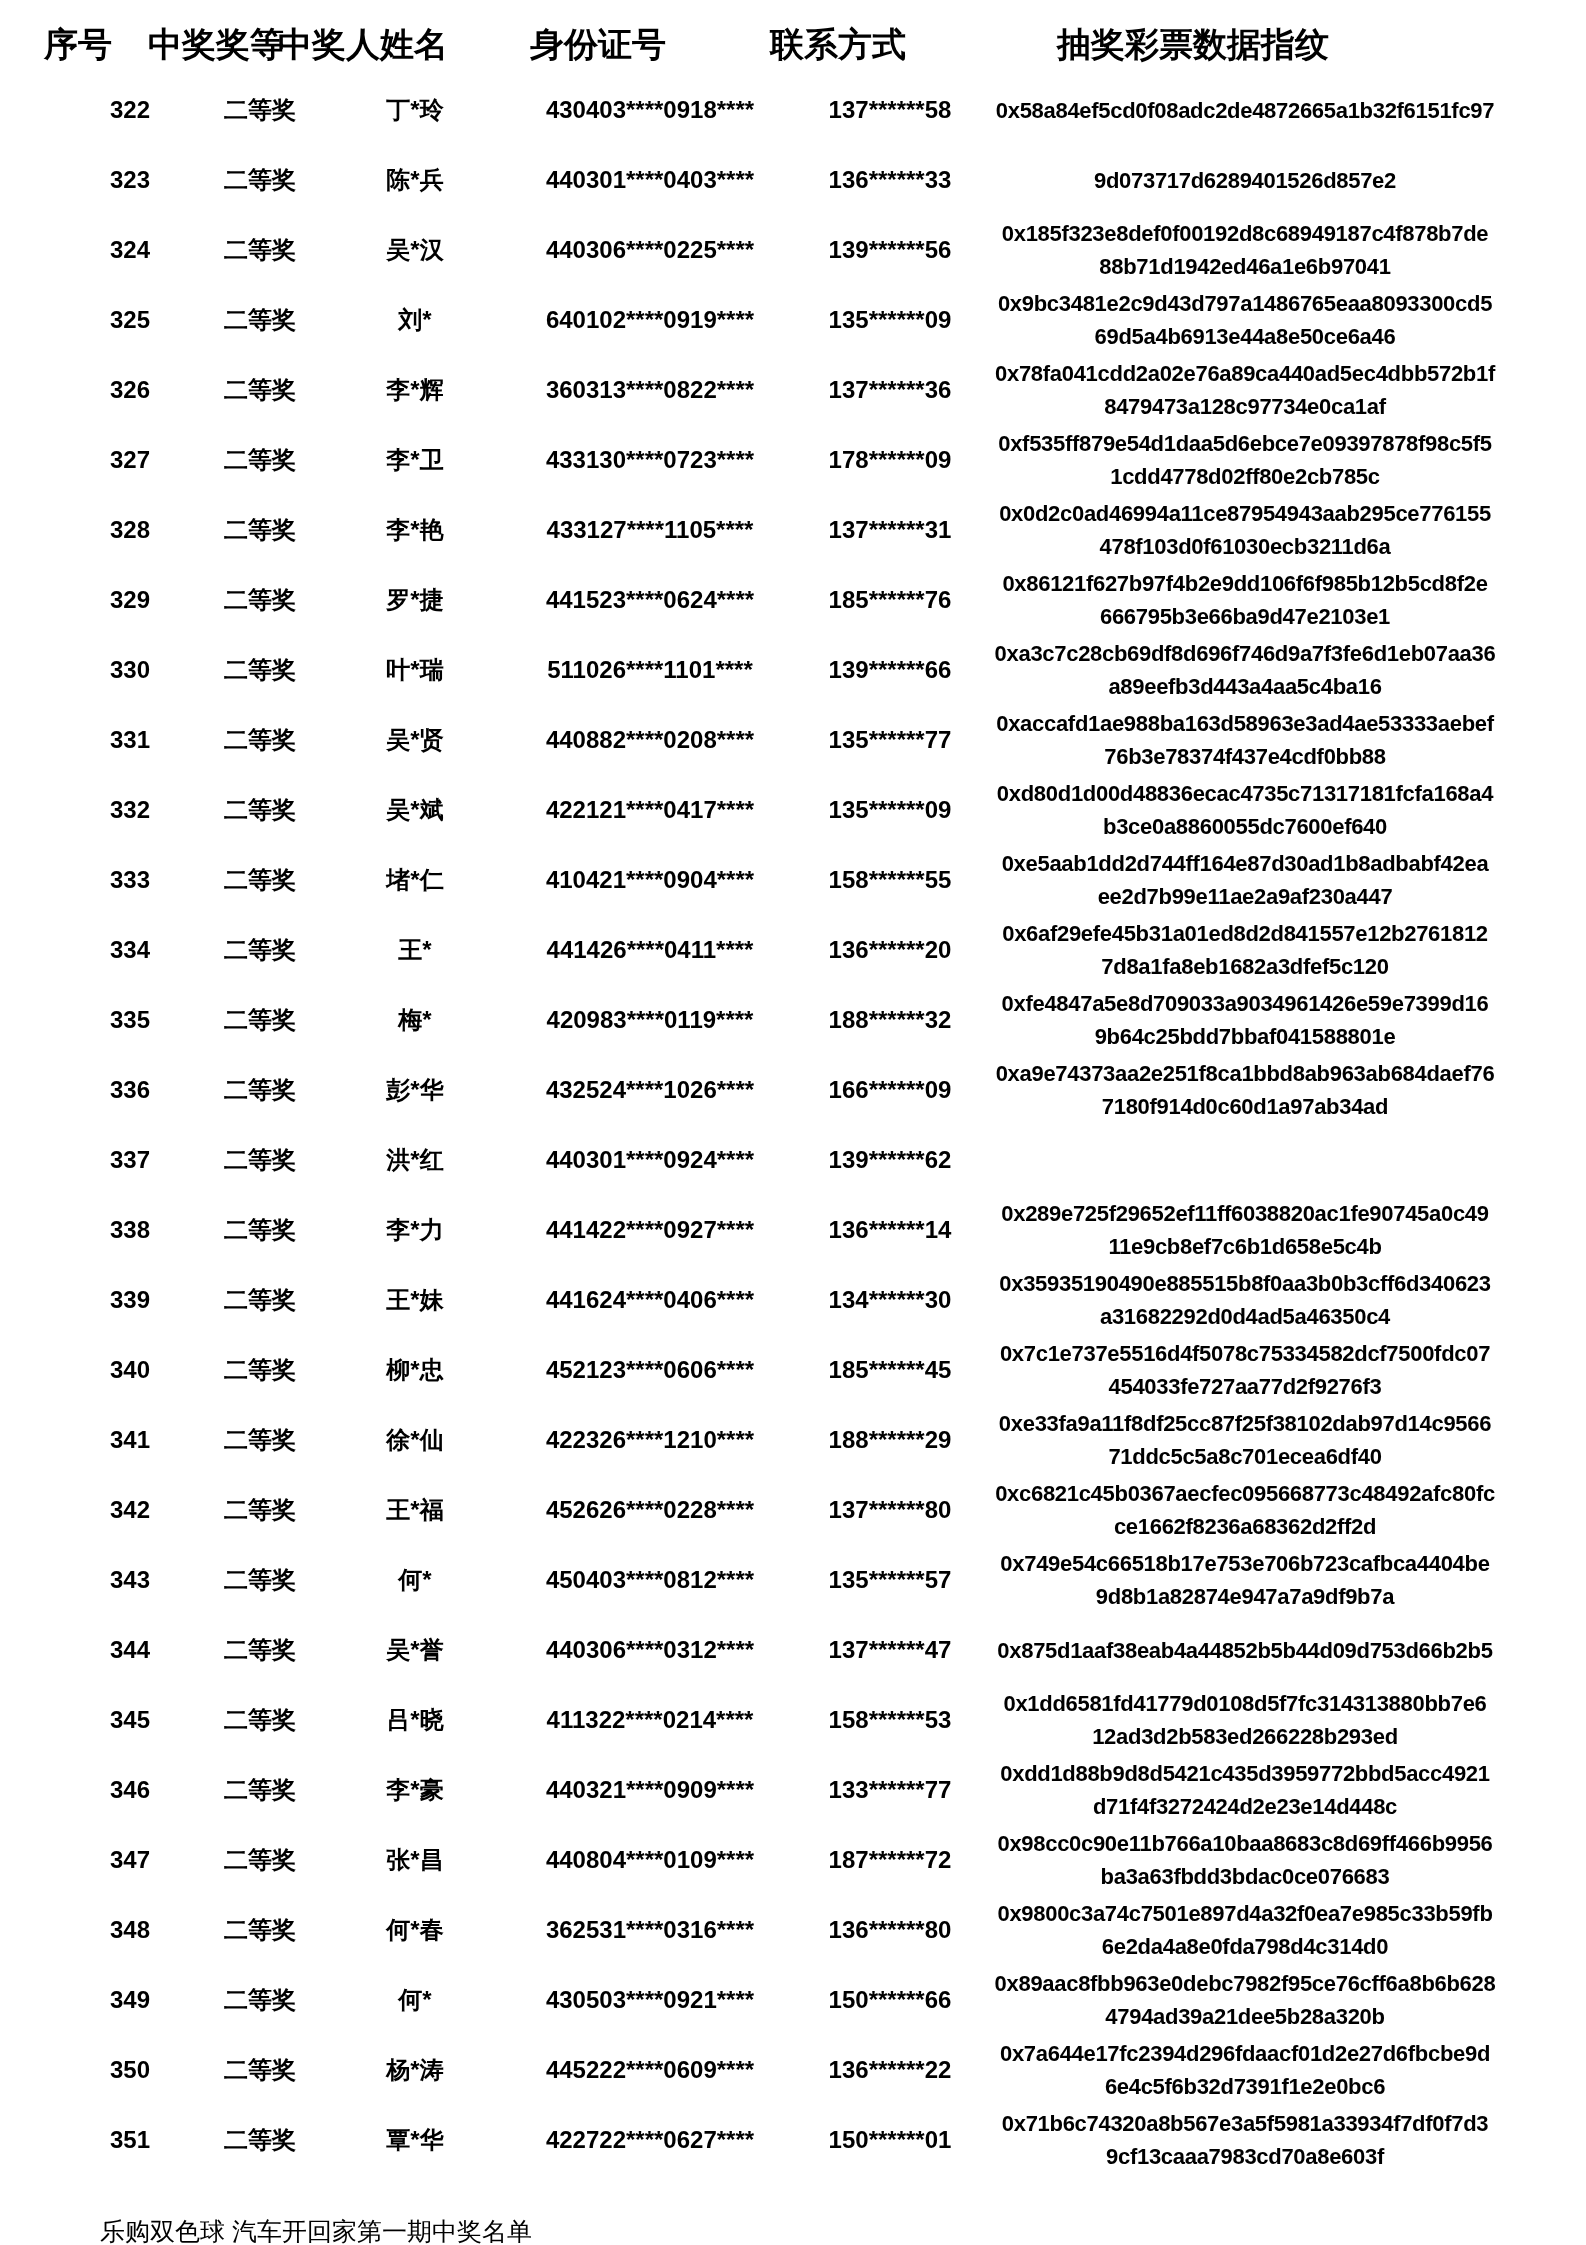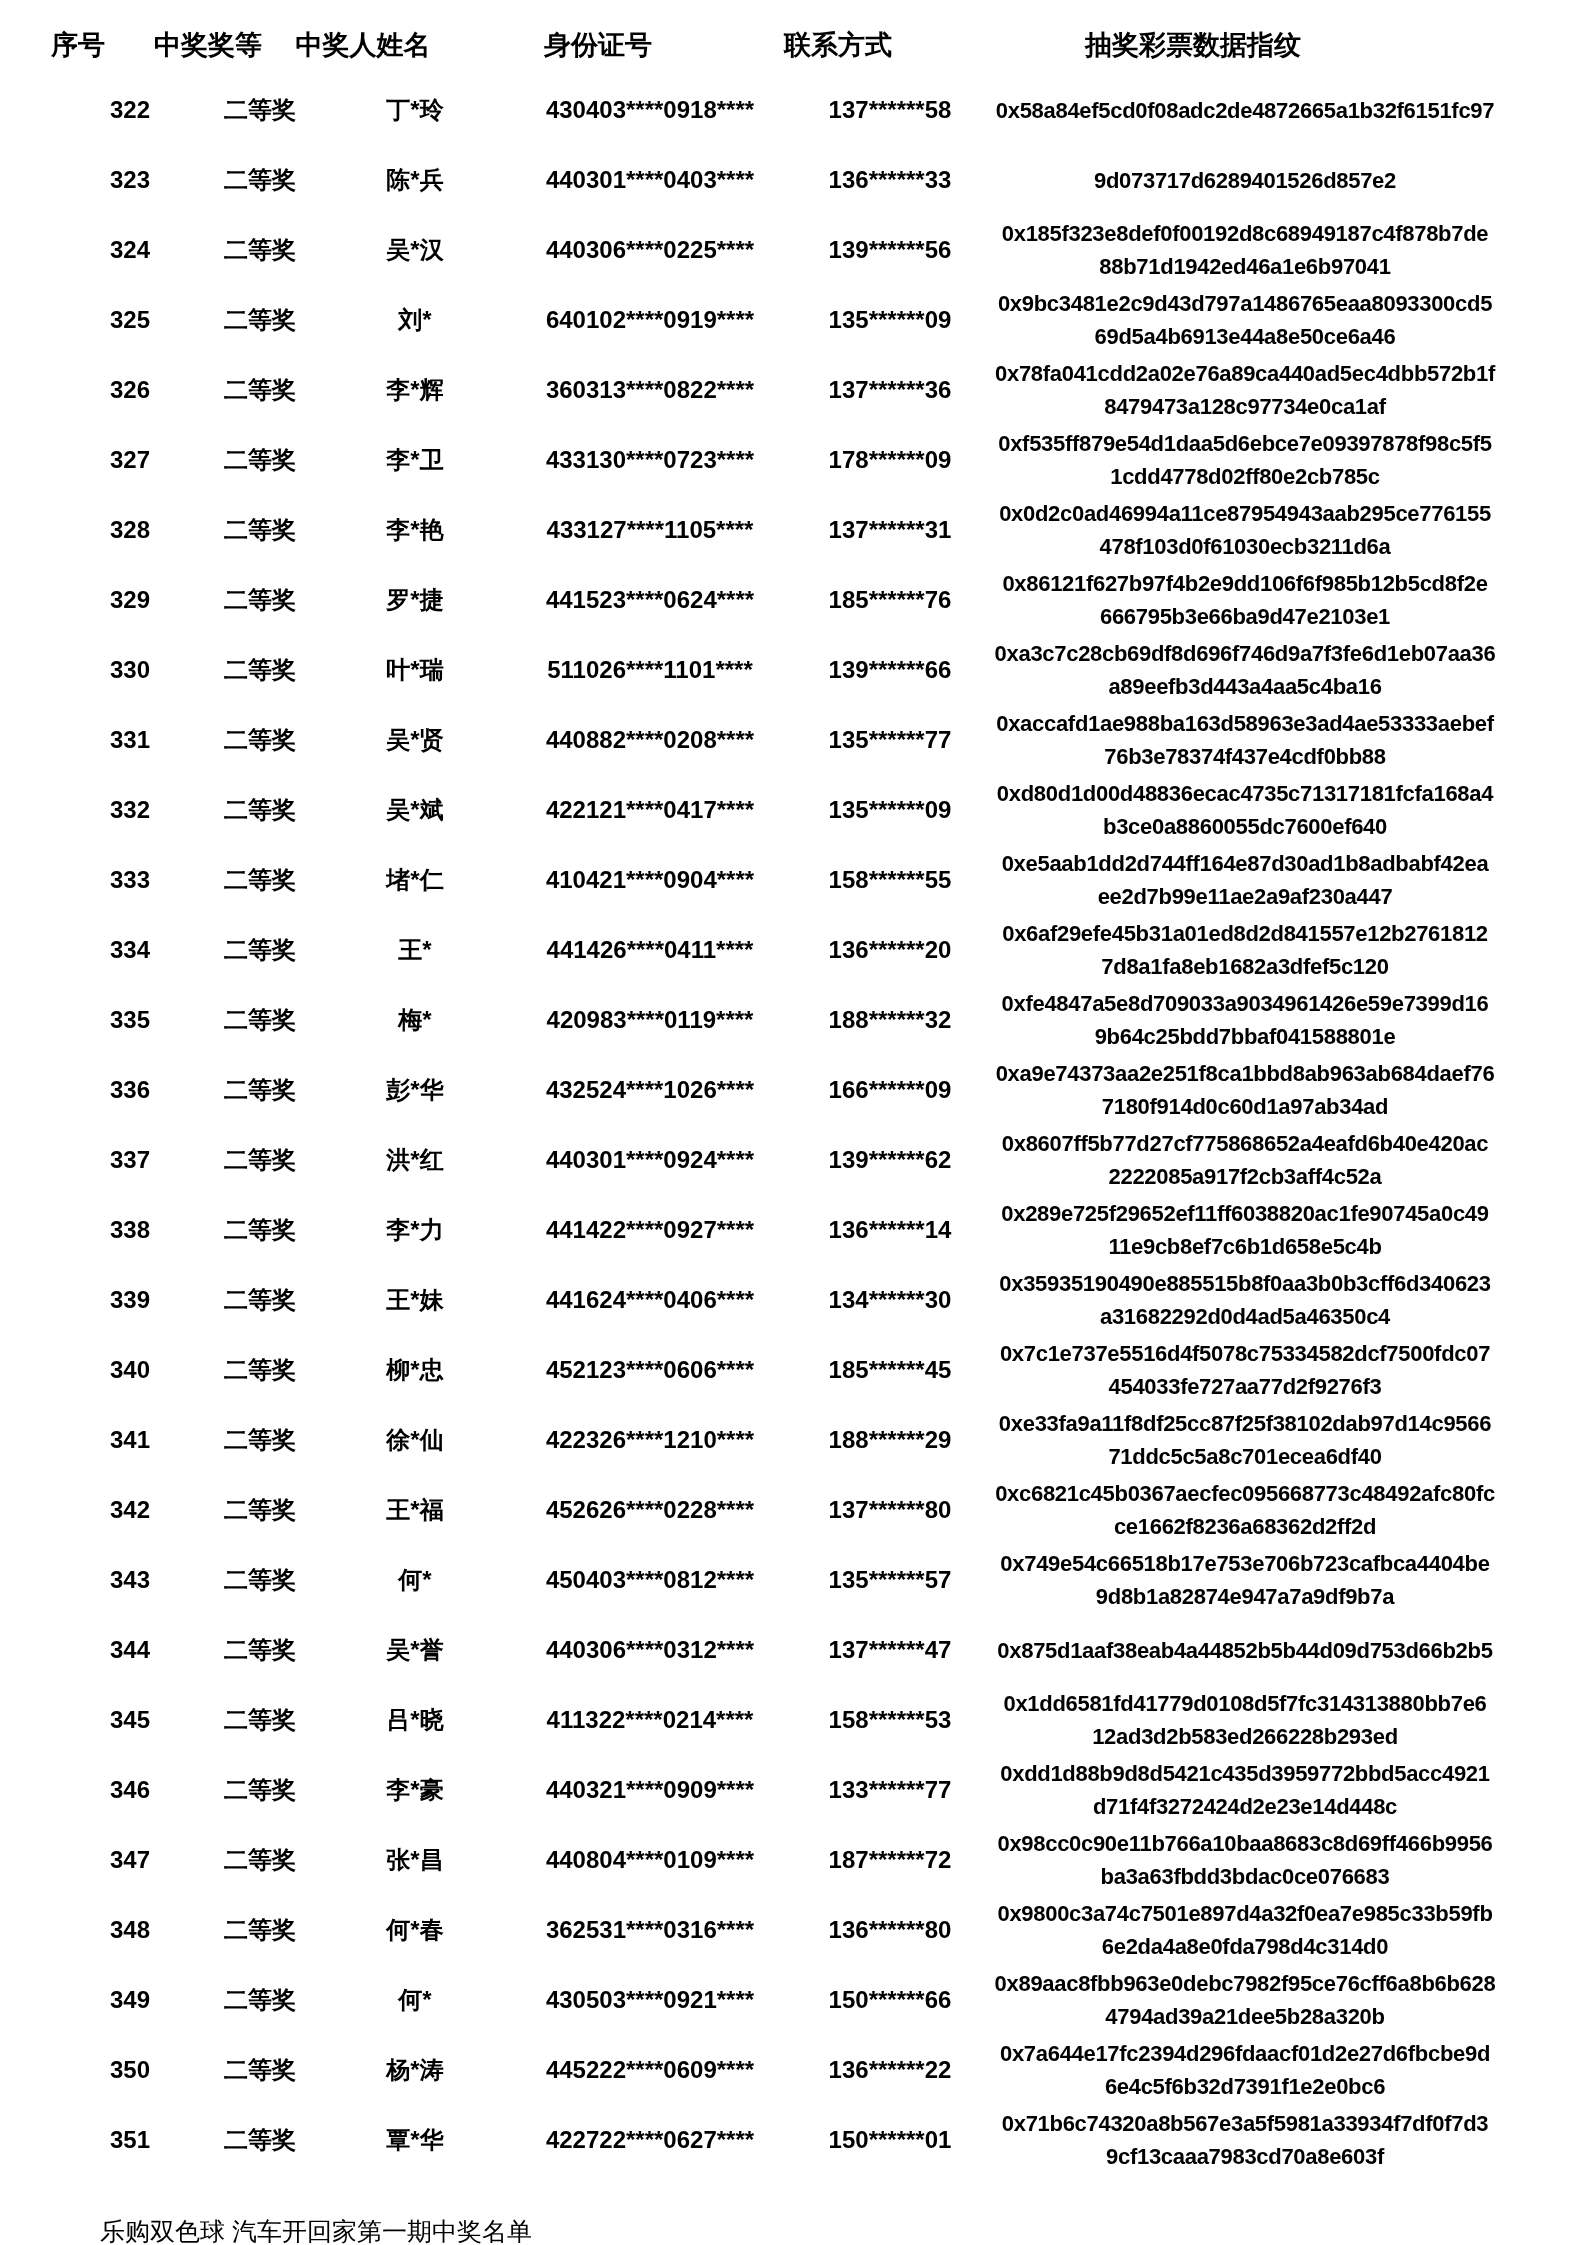--- a/index.html
+++ b/index.html
@@ -16,21 +16,21 @@
     display: grid;
     grid-template-columns: 140px 120px 190px 280px 200px 510px;
     padding-left: 60px;
     align-items: center;
     text-align: center;
     font-weight: bold;
   }
   .header-row {
     height: 60px;
     font-weight: bold;
-    font-size: 27px;
+    font-size: 34px;
     padding-left: 8px;
   }
   .data-row {
     height: 70px;
     font-size: 24px;
   }
   .cell { white-space: nowrap; }
   .c-fp {
     font-size: 22px;
     line-height: 33px;
@@ -236,24 +236,20 @@
       <div>7180f914d0c60d1a97ab34ad</div>
     </div>
   </div>
 
   <div class="grid-row data-row">
     <div class="cell">337</div>
     <div class="cell">二等奖</div>
     <div class="cell">洪*红</div>
     <div class="cell">440301****0924****</div>
     <div class="cell">139******62</div>
-    <div class="cell c-fp">
-      <div>0x8607ff5b77d27cf775868652a4eafd6b40e420ac</div>
-      <div>2222085a917f2cb3aff4c52a</div>
-    </div>
   </div>
 
   <div class="grid-row data-row">
     <div class="cell">338</div>
     <div class="cell">二等奖</div>
     <div class="cell">李*力</div>
     <div class="cell">441422****0927****</div>
     <div class="cell">136******14</div>
     <div class="cell c-fp">
       <div>0x289e725f29652ef11ff6038820ac1fe90745a0c49</div>

